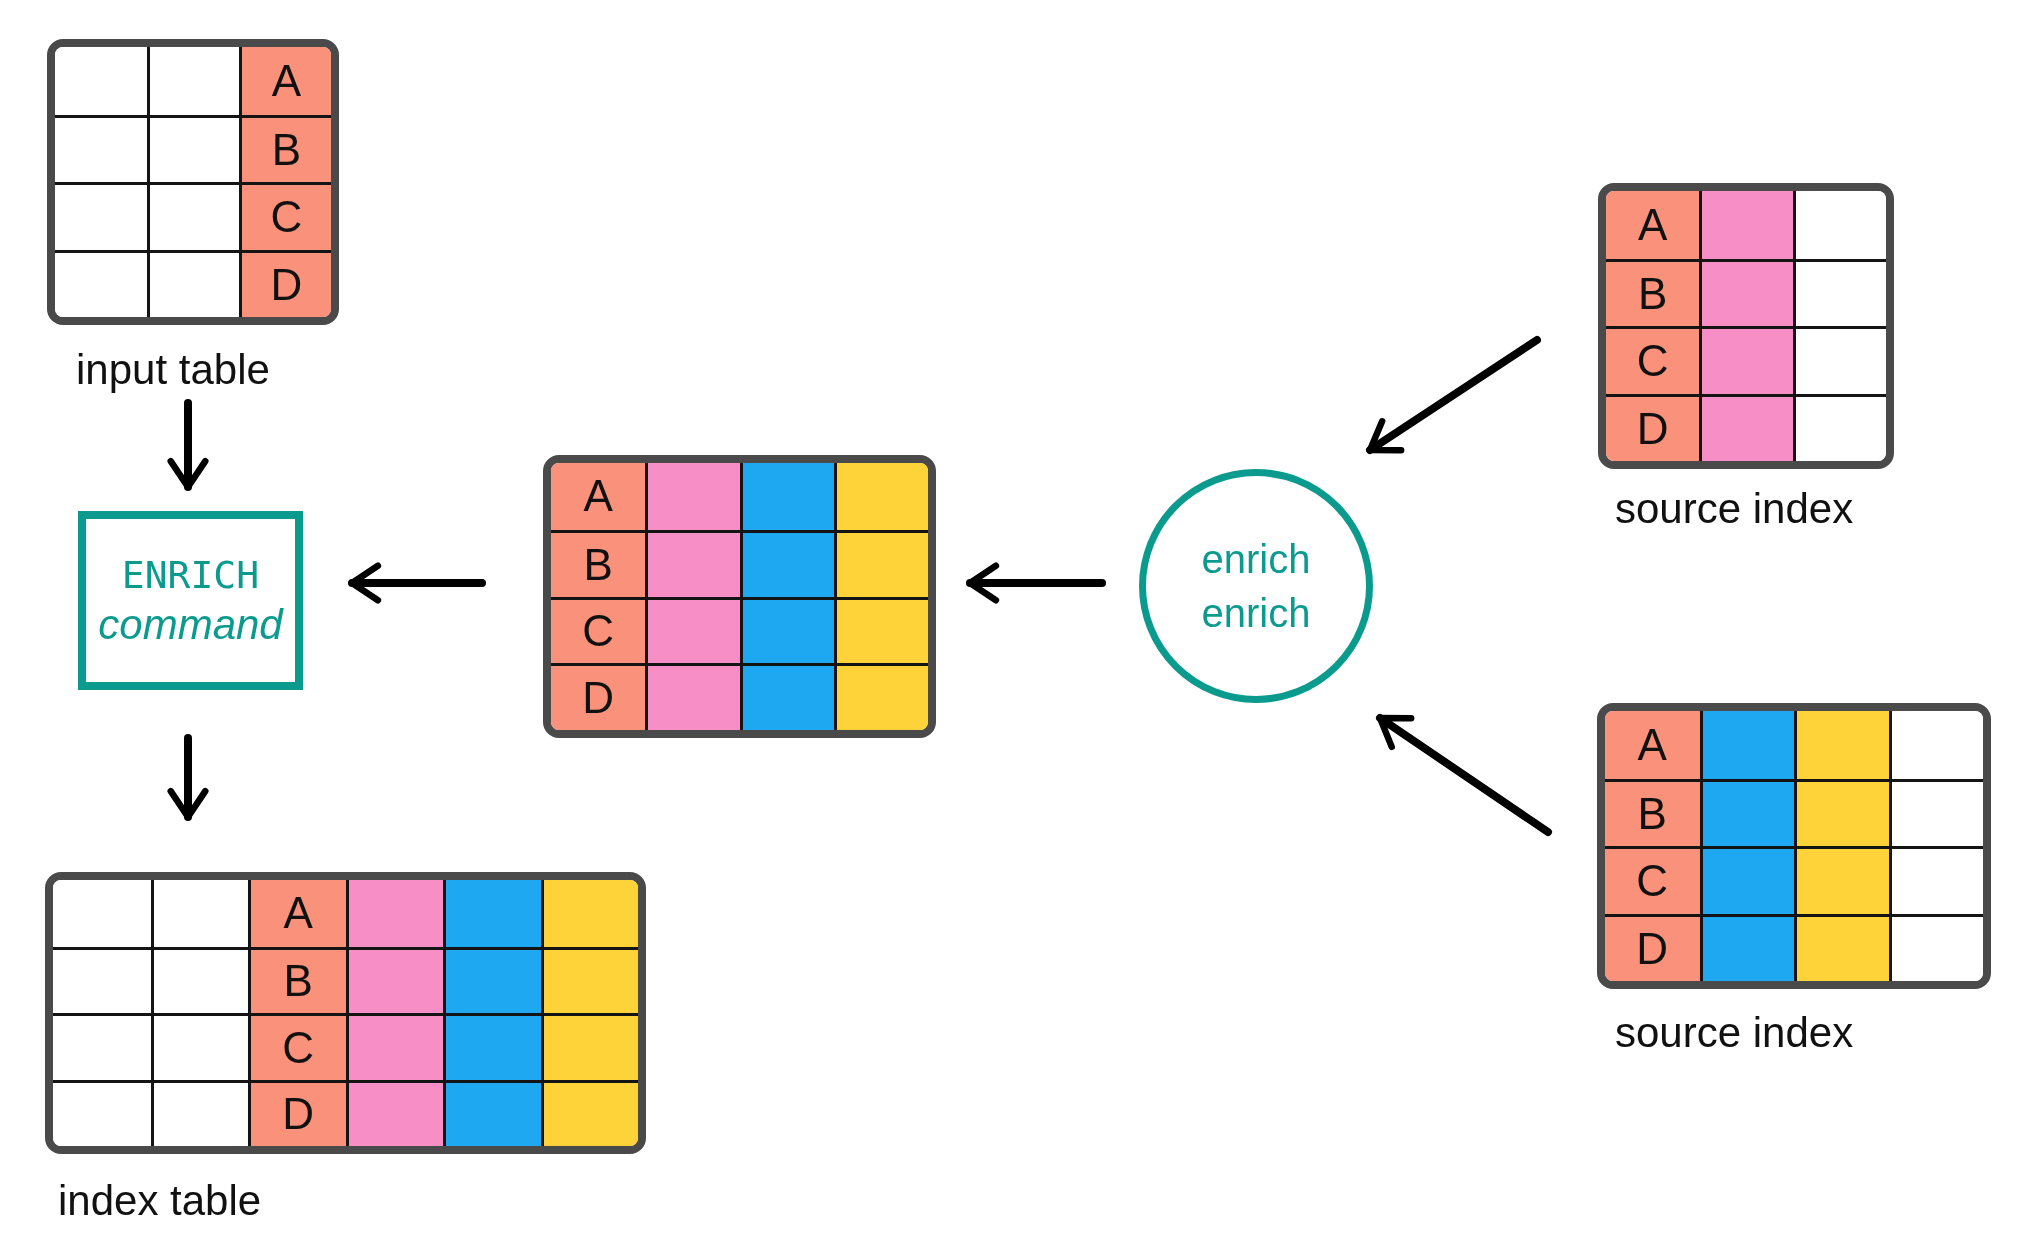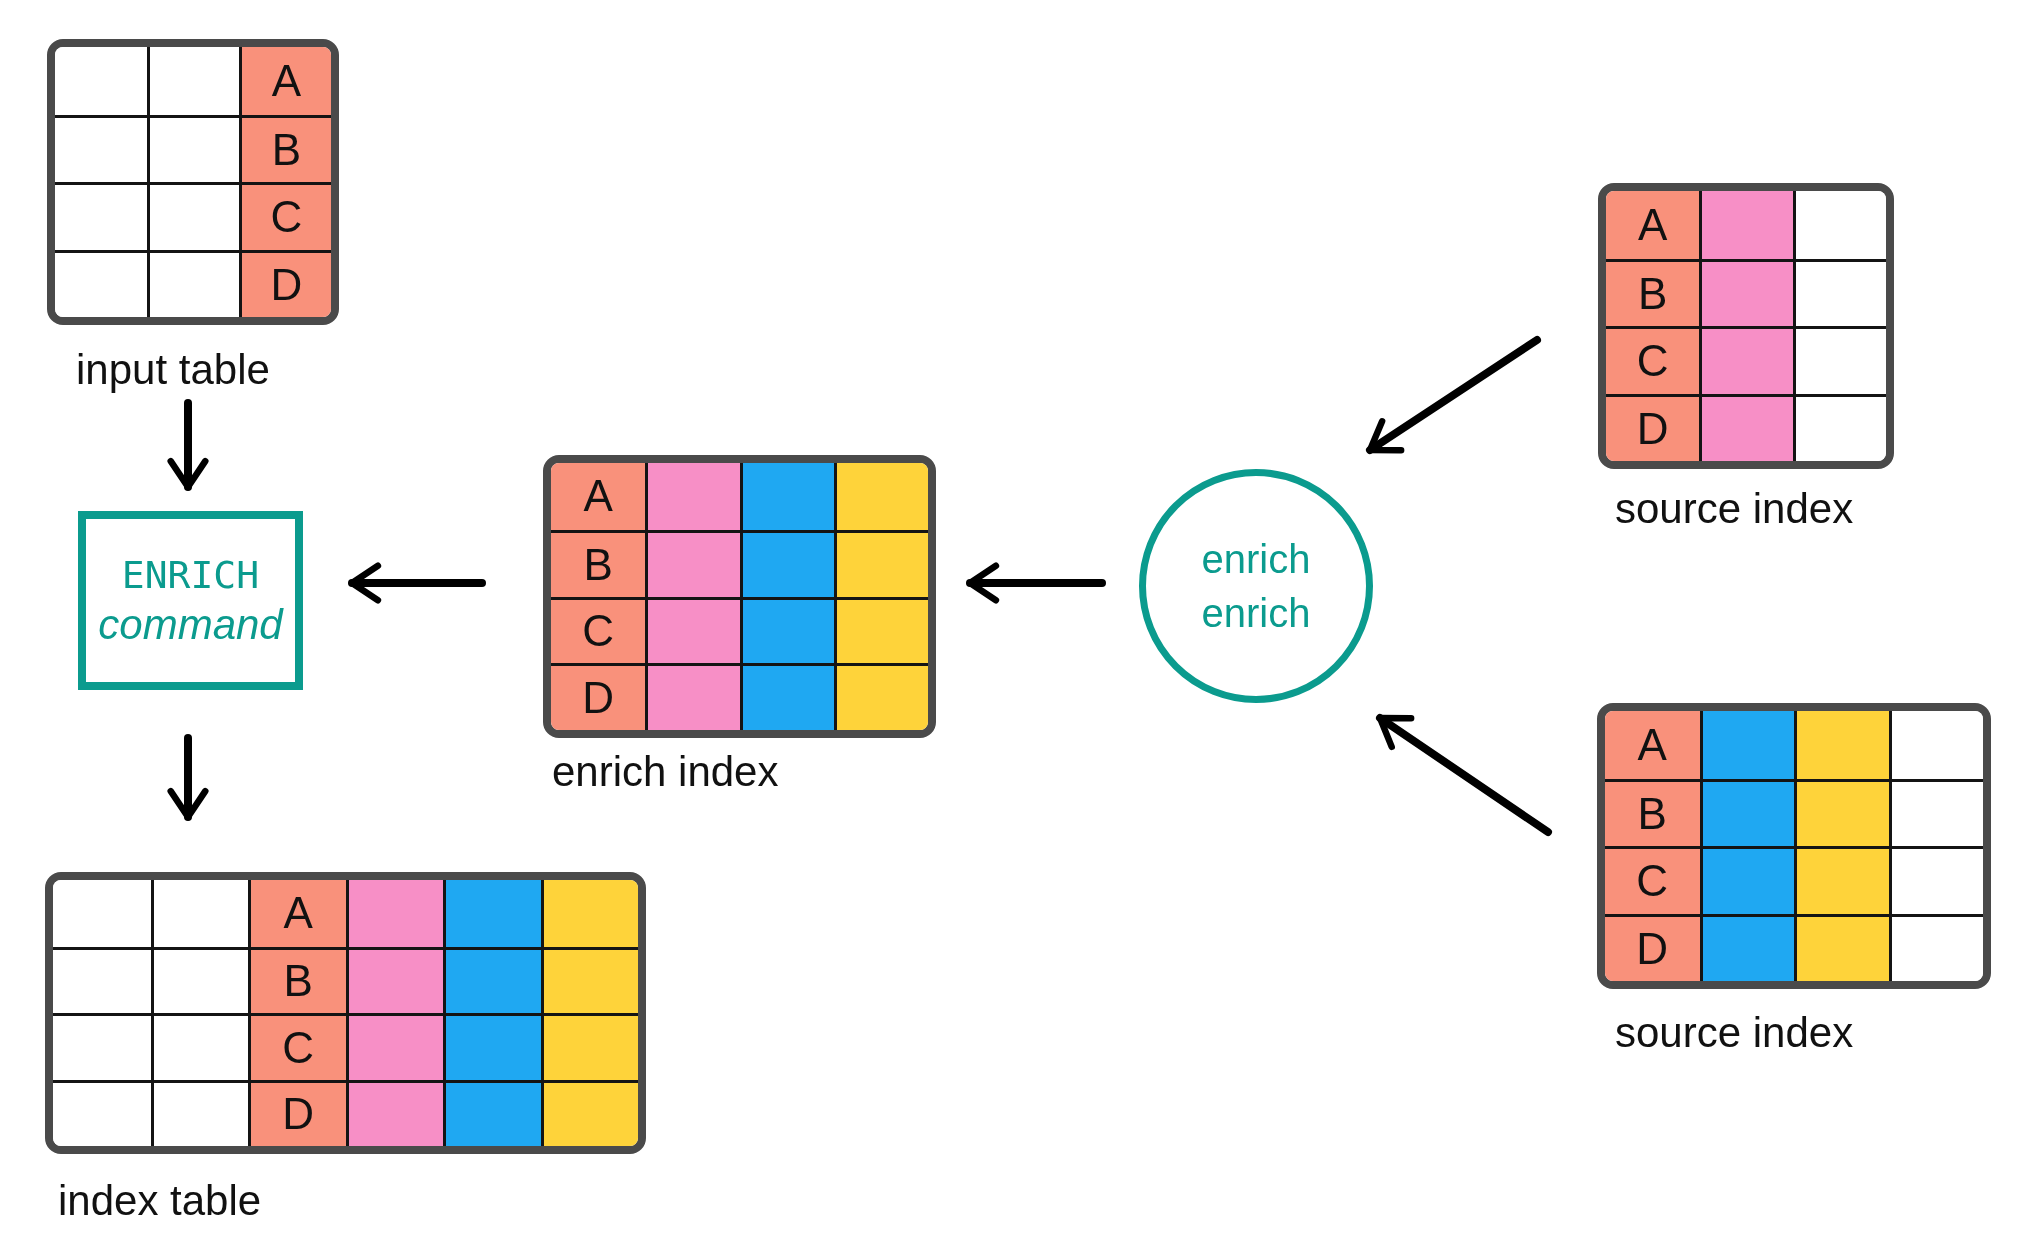--- a/index.html
+++ b/index.html
@@ -170,21 +170,20 @@
       <div class="cell bl bt" style="background: rgb(254, 211, 58);"></div>
       <div class="cell bt" style="background: rgb(249, 145, 123);">C</div>
       <div class="cell bl bt" style="background: rgb(247, 143, 198);"></div>
       <div class="cell bl bt" style="background: rgb(31, 168, 242);"></div>
       <div class="cell bl bt" style="background: rgb(254, 211, 58);"></div>
       <div class="cell bt" style="background: rgb(249, 145, 123);">D</div>
       <div class="cell bl bt" style="background: rgb(247, 143, 198);"></div>
       <div class="cell bl bt" style="background: rgb(31, 168, 242);"></div>
       <div class="cell bl bt" style="background: rgb(254, 211, 58);"></div>
     </div>
-  <div class="lbl" style="left:552px; top:749px;">enrich index</div>
 
   <div class="policy-circle" style="left:1139px; top:469px; width:234px; height:234px;">
     <div>enrich</div>
     <div>enrich</div>
   </div>
 
   <div class="tbl" style="left: 1598px; top: 183px; width: 296px; height: 286px; grid-template-columns: repeat(3, 1fr);">
       <div class="cell" style="background: rgb(249, 145, 123);">A</div>
       <div class="cell bl" style="background: rgb(247, 143, 198);"></div>
       <div class="cell bl" style="background: rgb(255, 255, 255);"></div>

